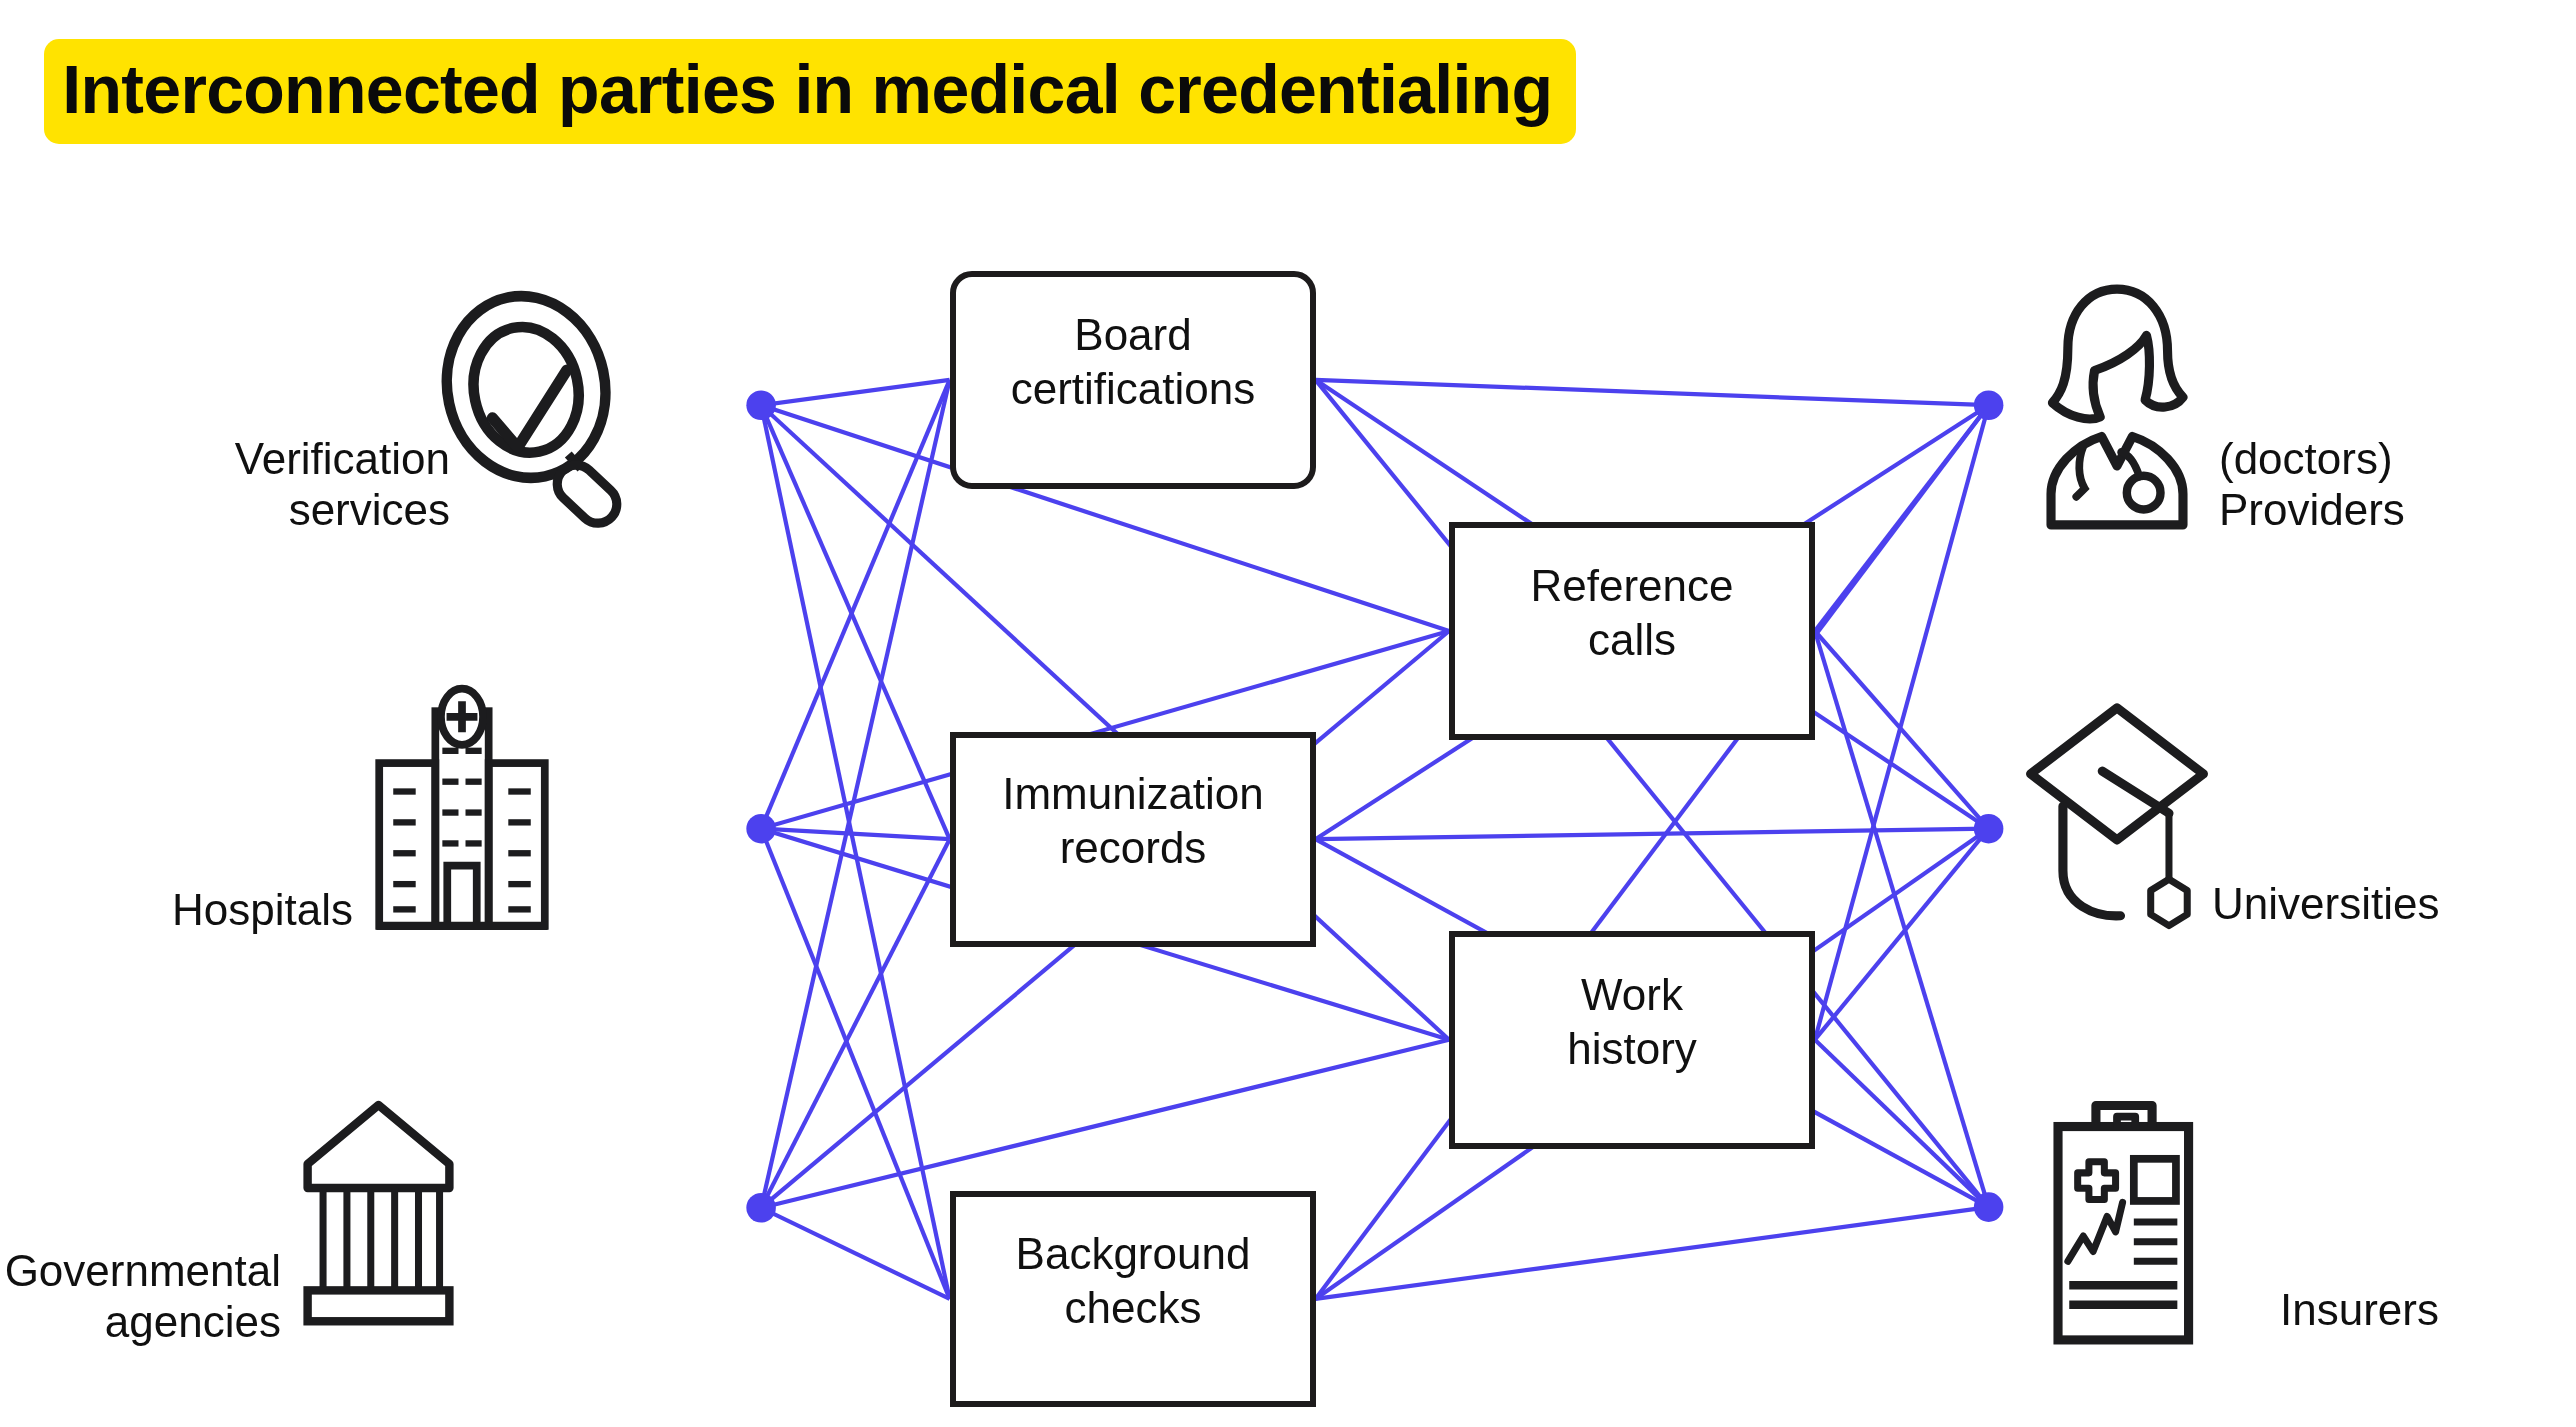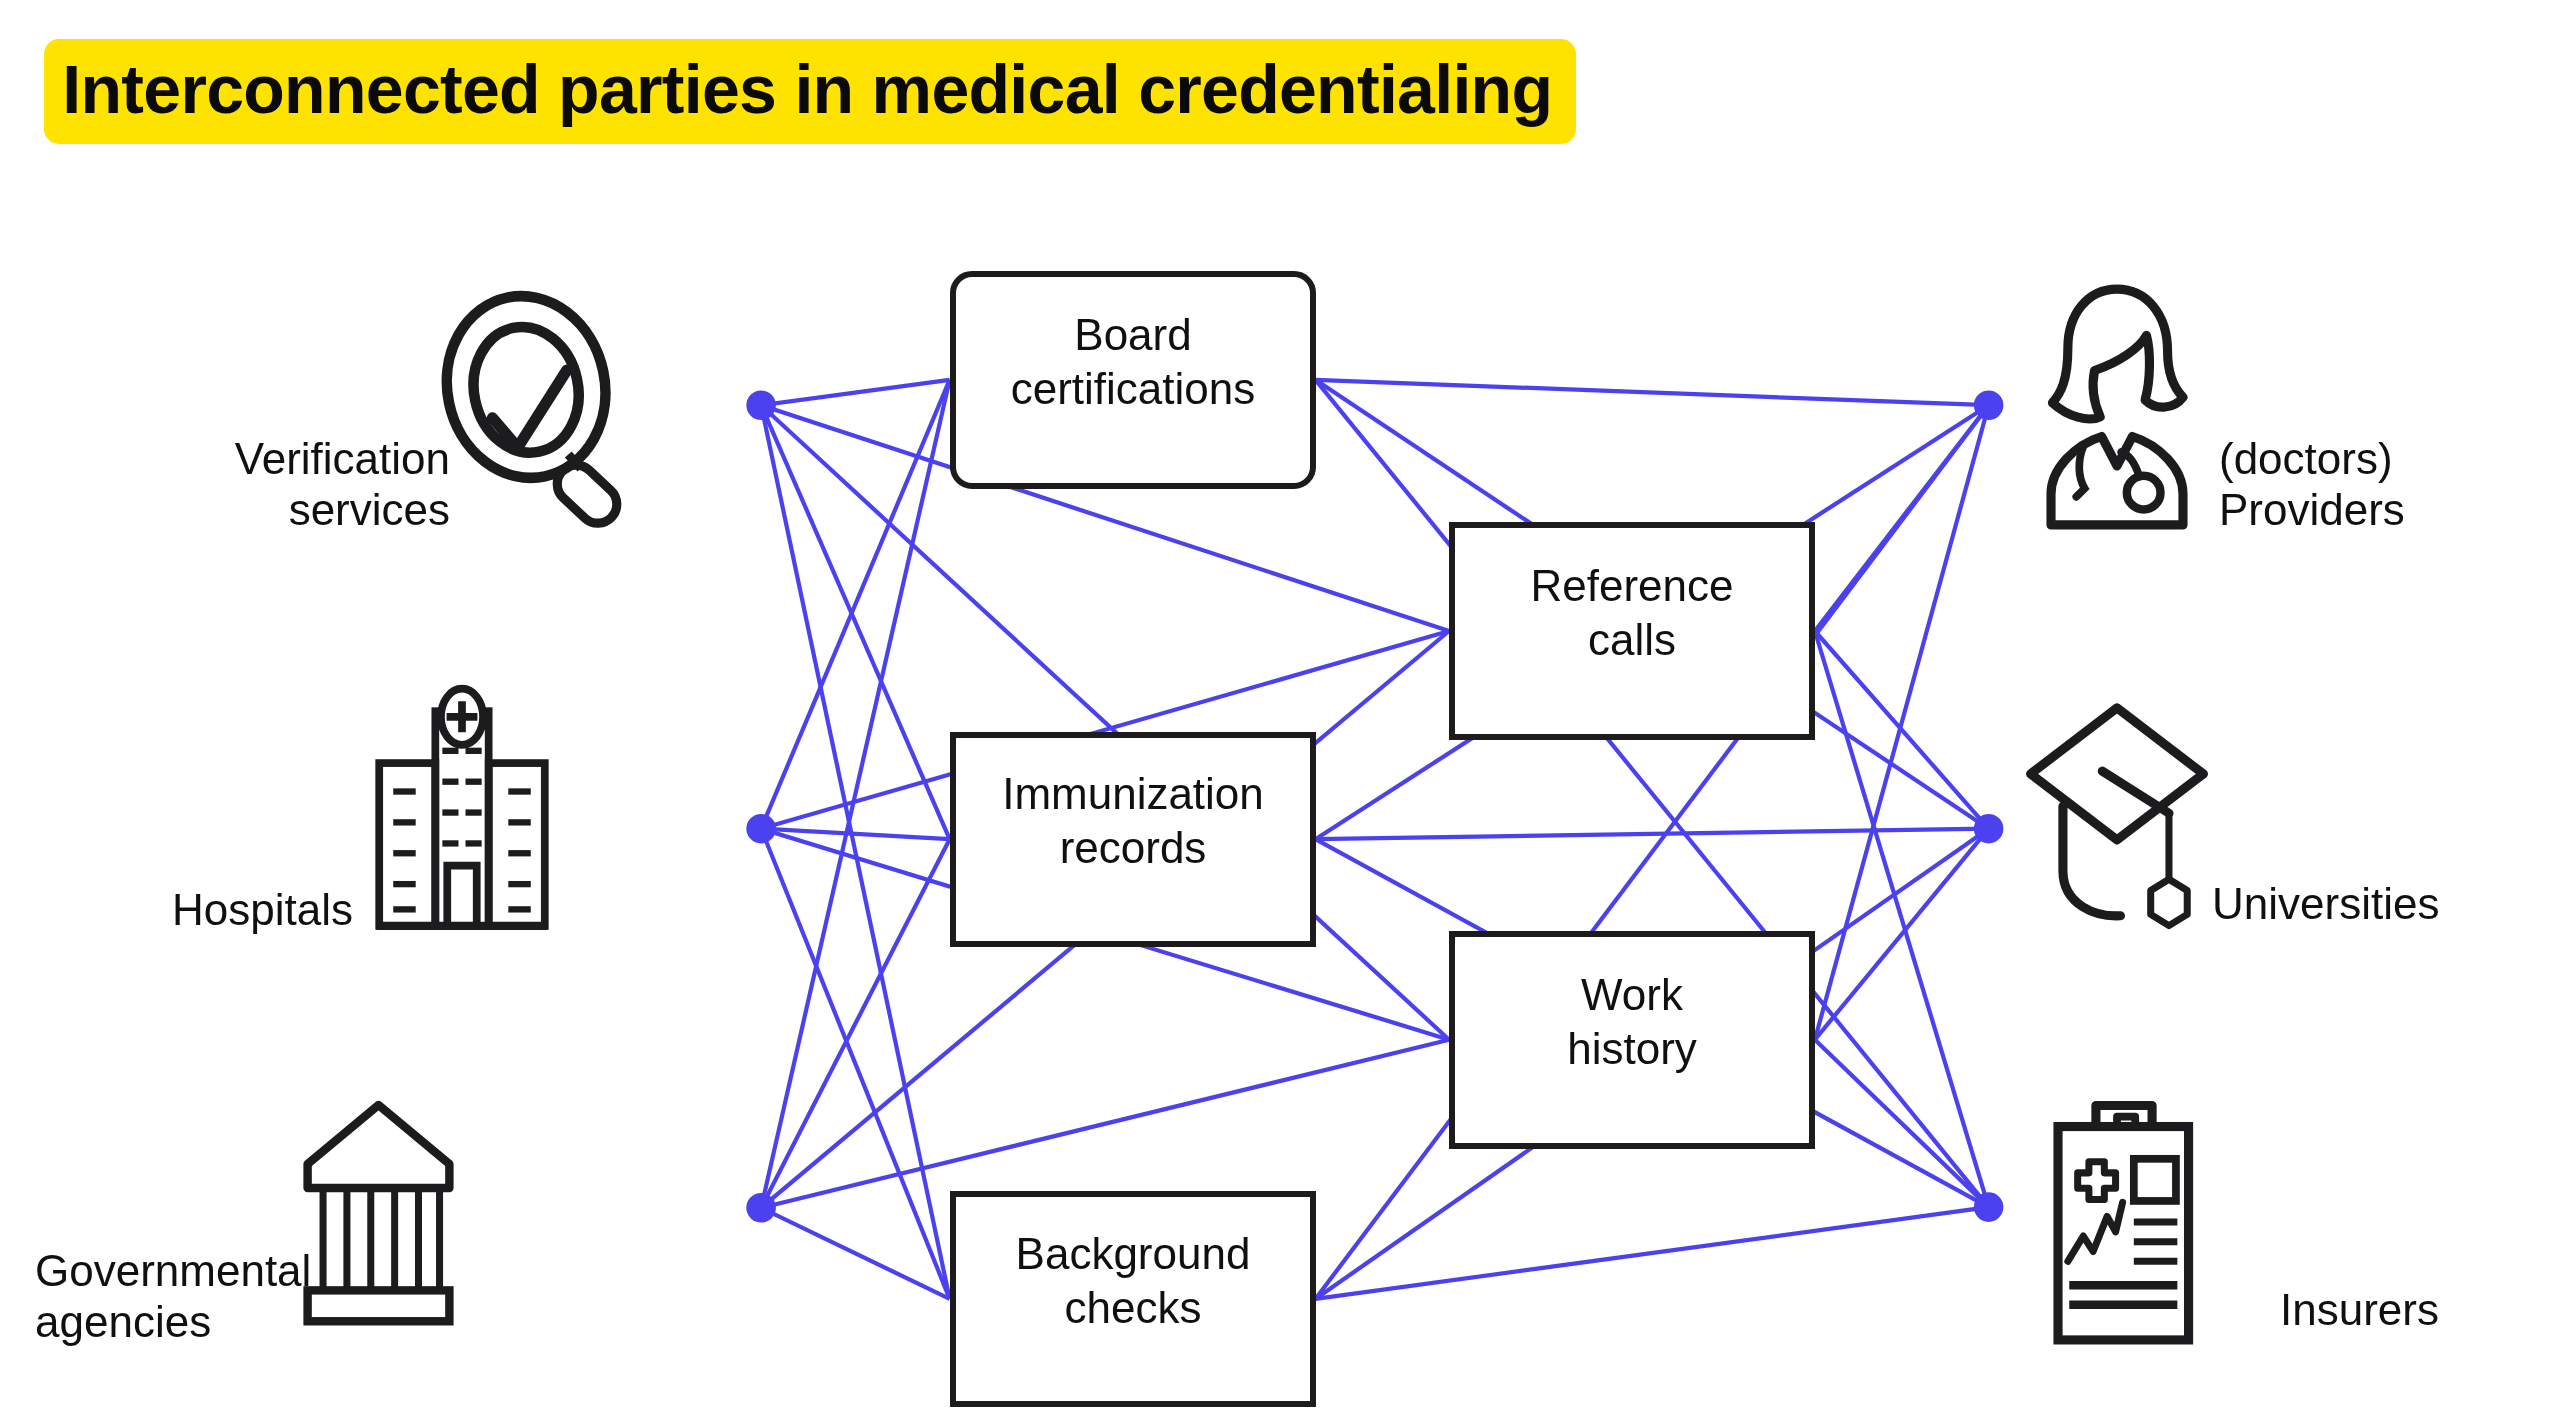--- a/index.html
+++ b/index.html
@@ -120,21 +120,21 @@
           </g>
         </svg></div>
       <div class="entity-label" style="left: 72px; top: 884px; width: 281px; text-align: right;">
         <div>Hospitals</div>
       </div>
       <div class="entity-icon" style="left: 302px; top: 1099px; width: 153px; height: 241px;"><svg viewBox="0 0 218 342" width="100%" height="100%" fill="none" stroke="#1c1c1e">
           <path d="M8 92 L109 8 L210 92 V126 H8 Z" stroke-width="12" stroke-linejoin="round"></path>
           <path d="M30 126 V272 M64 126 V272 M98 126 V272 M132 126 V272 M166 126 V272 M196 126 V272" stroke-width="10"></path>
           <rect x="8" y="272" width="202" height="44" stroke-width="12"></rect>
         </svg></div>
-      <div class="entity-label" style="left: 15px; top: 1245px; width: 281px;  padding-left: 20px;">
+      <div class="entity-label" style="left: 0px; top: 1245px; width: 281px; text-align: right;">
         <div>Governmental</div>
         <div>agencies</div>
       </div>
       <div class="entity-icon" style="left: 2044px; top: 283px; width: 146px; height: 248px;"><svg viewBox="0 0 208 352" width="100%" height="100%" fill="none" stroke="#1c1c1e">
           <path d="M104 8 C62 8 34 44 34 92 C34 138 24 156 12 170 C34 190 64 198 80 190 C70 168 68 144 72 124 C108 112 136 92 146 74 C152 96 152 138 144 166 C160 182 186 178 198 162 C184 148 176 126 176 96 C176 44 146 8 104 8 Z" stroke-width="13" stroke-linejoin="round"></path>
           <path d="M10 344 V300 C10 264 44 230 82 218 L104 260 L126 218 C164 230 198 264 198 300 V344 Z" stroke-width="13" stroke-linejoin="round"></path>
           <circle cx="142" cy="298" r="24" stroke-width="12"></circle>
           <path d="M136 275 C128 252 120 244 110 240" stroke-width="11" stroke-linecap="round"></path>
           <path d="M56 232 C48 252 48 276 58 292 L46 304" stroke-width="11" stroke-linecap="round"></path>
         </svg></div>

